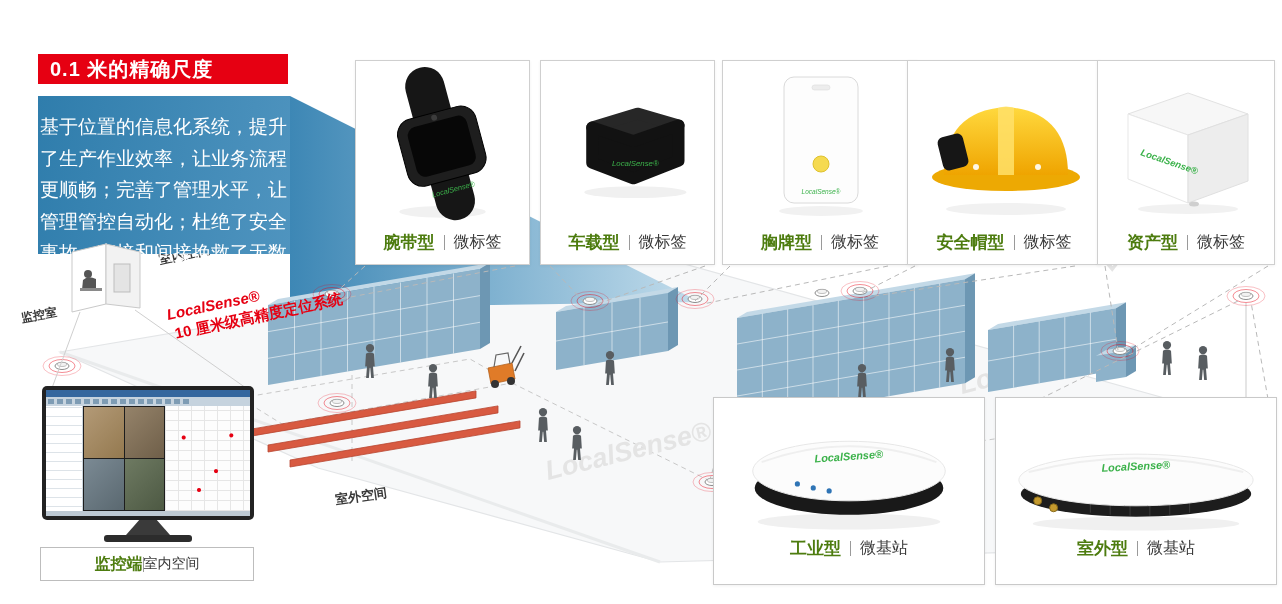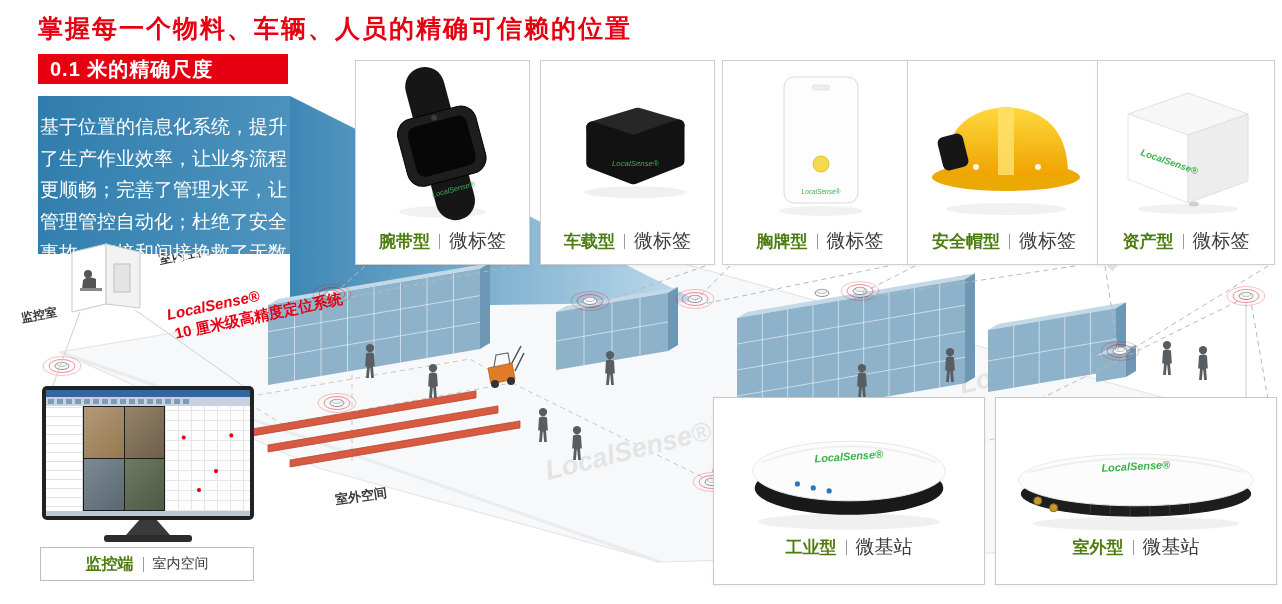--- a/index.html
+++ b/index.html
@@ -25,21 +25,21 @@
          line-height:1.66;padding:15px 2px;box-sizing:border-box;z-index:1;}
   .room{position:absolute;left:62px;top:242px;width:100px;height:80px;z-index:2;}
 
   .tag-card{position:absolute;top:60px;height:205px;background:#fff;border:1px solid #cfcfcf;
             box-sizing:border-box;z-index:2;box-shadow:0 1px 3px rgba(0,0,0,.06);}
   .tag-svg{display:block;width:100%;height:168px;}
   .card-label{position:absolute;left:0;right:0;bottom:10px;display:flex;align-items:center;
               justify-content:center;gap:9px;}
   .label-name{font-size:17px;font-weight:bold;color:#4d7c0f;}
   .label-sep{width:1px;height:15px;background:#9a9a9a;}
-  .label-suffix{font-size:19px;color:#3a3a3a;}
+  .label-suffix{font-size:16px;color:#3a3a3a;}
 
   .station-card{position:absolute;top:397px;height:188px;background:#fff;border:1px solid #c9c9c9;
                 box-sizing:border-box;z-index:2;box-shadow:0 1px 3px rgba(0,0,0,.06);}
   .station-svg{display:block;width:100%;height:150px;margin-top:4px;}
   .station-card .card-label{bottom:24px;}
 
   .monitor-wrap{position:absolute;left:40px;top:386px;width:216px;height:200px;z-index:2;}
   .mframe{position:absolute;left:2px;top:0;width:212px;height:134px;background:#222;
           border-radius:5px;padding:4px;box-sizing:border-box;}
   .mscreen{width:100%;height:100%;background:#e8eef3;display:flex;flex-direction:column;overflow:hidden;}
@@ -62,21 +62,21 @@
       radial-gradient(circle at 78% 28%,#e60012 0 1.5px,transparent 2.5px),
       radial-gradient(circle at 40% 80%,#e60012 0 1.5px,transparent 2.5px),
       repeating-linear-gradient(0deg,#e6e6e6 0 1px,transparent 1px 10px),
       repeating-linear-gradient(90deg,#e6e6e6 0 1px,transparent 1px 13px);}
   .mstatus{height:5px;background:#bdc9d3;}
   .mstand{position:absolute;left:86px;top:134px;width:44px;height:15px;background:#3a3a3a;
           clip-path:polygon(30% 0,70% 0,100% 100%,0 100%);}
   .mbase{position:absolute;left:64px;top:149px;width:88px;height:7px;background:#2c2c2c;border-radius:3px;}
   .monitor-label{position:absolute;left:0;top:161px;width:214px;height:34px;background:#fff;
           border:1px solid #bdbdbd;display:flex;align-items:center;justify-content:center;
-          gap:9px;box-sizing:border-box;}
+          box-sizing:border-box;}
   .monitor-label .label-name{font-size:16px;}
   .monitor-label .label-suffix{font-size:14px;}
 </style>
 </head>
 <body>
 
 <div class="canvas">
 
   <svg id="scene" class="scene" viewBox="0 0 1282 604">
     <defs>
@@ -247,21 +247,20 @@
       </g>
     <g transform="translate(168,320) rotate(-12)">
       <text class="slogan1">LocalSense®</text>
       <text class="slogan2" x="4" y="20">10 厘米级高精度定位系统</text>
     </g>
     <text class="scene-label" transform="translate(160,264) rotate(-12)">室内空间</text>
     <text class="scene-label" transform="translate(336,504) rotate(-8)">室外空间</text>
     <text class="scene-label small" transform="translate(22,322) rotate(-10)">监控室</text>
   </svg>
 
-  <div class="page-title">掌握每一个物料、车辆、人员的精确可信赖的位置</div>
   <div class="banner">0.1 米的精确尺度</div>
   <div class="intro">基于位置的信息化系统，提升了生产作业效率，让业务流程更顺畅；完善了管理水平，让管理管控自动化；杜绝了安全事故，直接和间接挽救了无数作业者生命</div>
 
   <svg class="room" viewBox="0 0 100 80">
     <polygon points="10,10 44,2 44,62 10,70" fill="#ffffff" stroke="#c9c9c9"></polygon>
     <polygon points="44,2 78,10 78,66 44,62" fill="#f2f2f2" stroke="#c9c9c9"></polygon>
     <rect x="52" y="22" width="16" height="28" fill="#e4e4e4" stroke="#bdbdbd"></rect>
     <circle cx="26" cy="32" r="4" fill="#555"></circle>
     <path d="M20,48 L34,46 L34,37 Q26,33 21,38 Z" fill="#555"></path>
     <rect x="18" y="46" width="22" height="3" fill="#8a8a8a"></rect>

